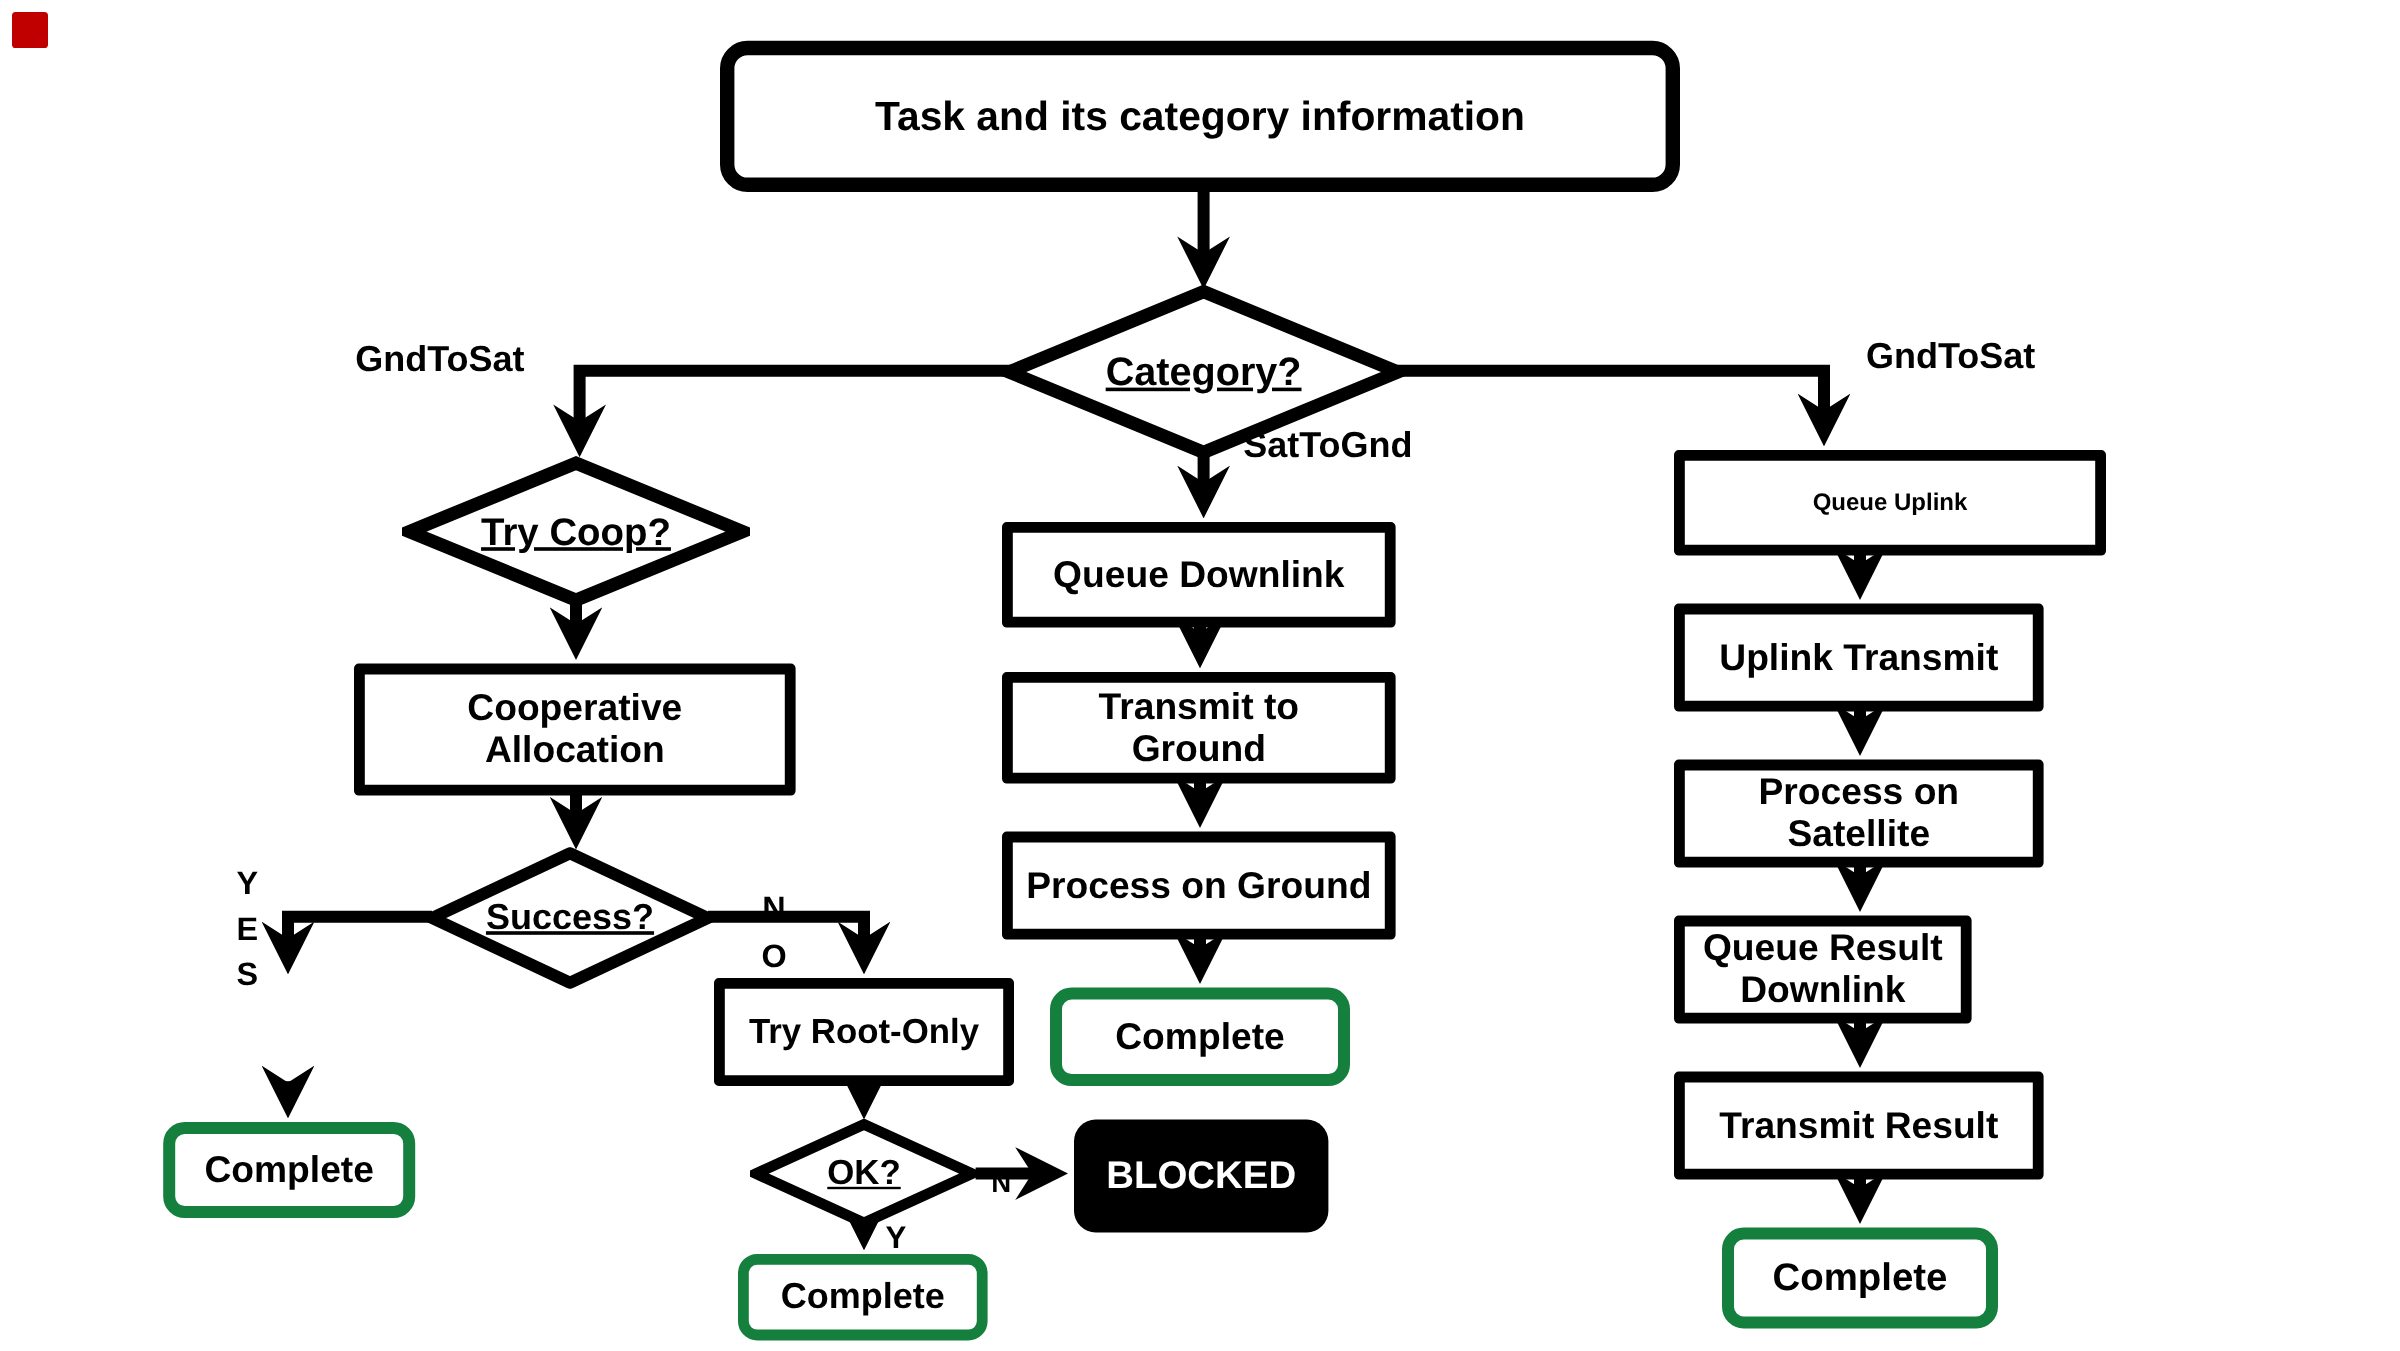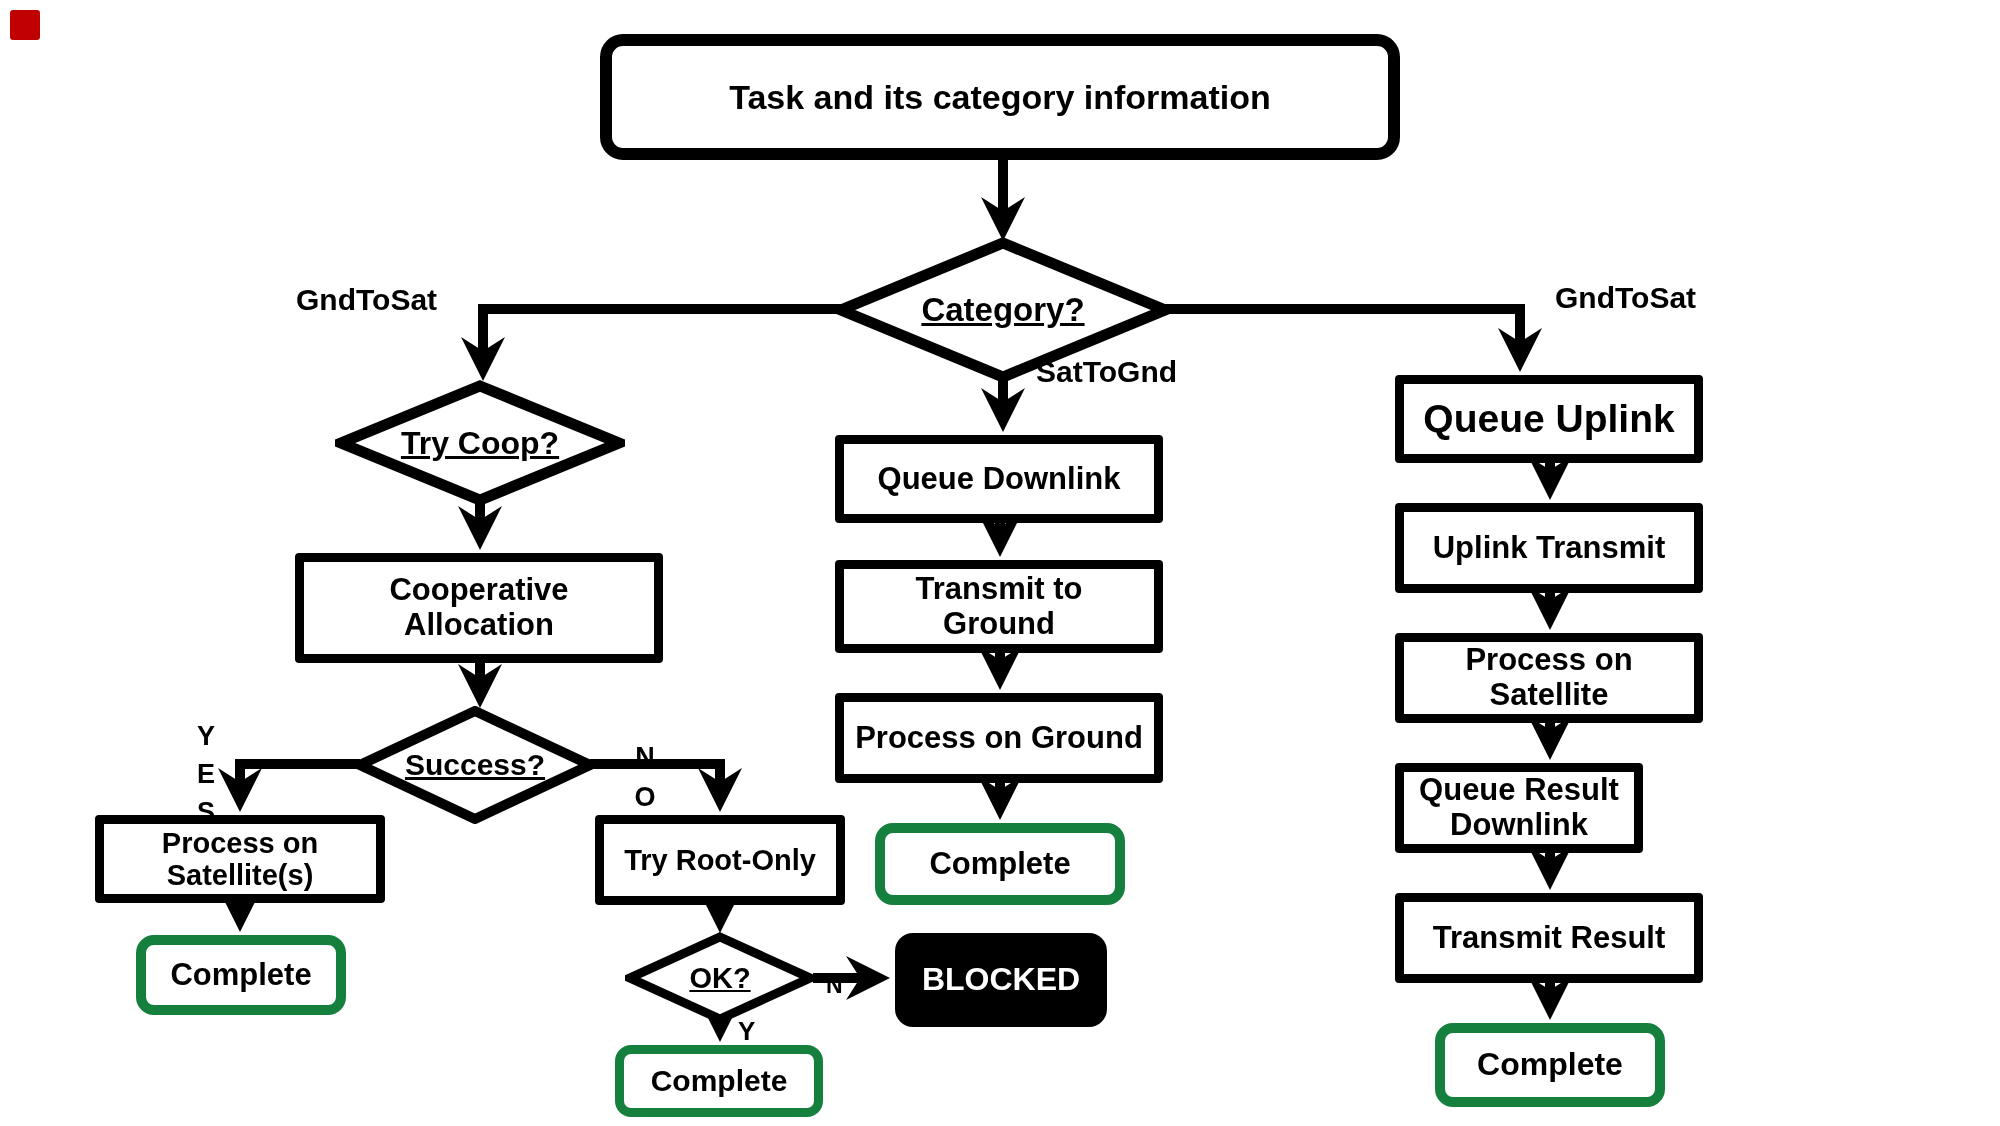--- a/index.html
+++ b/index.html
@@ -94,23 +94,20 @@
   <div class="node diamond" style="left:355px;top:706px;width:240px;height:118px;font-size:30px">
     <svg viewBox="0 0 240 118">
         <polygon points="120,5 235,59 120,113 5,59" fill="#fff" stroke="#000" stroke-width="10"></polygon>
       </svg>
     <div class="dlabel">Success?</div>
   </div>
 
   <div class="elabel vtext" style="left:194px;top:717px;width:24px;font-size:27px;line-height:38px">YES</div>
   <div class="elabel vtext" style="left:632px;top:737px;width:26px;font-size:27px;line-height:40px">NO</div>
 
-  <div class="node rect" style="left:95px;top:815px;width:290px;height:88px;font-size:29px">
-    <span class="t" style="max-width:210px">Process on Satellite(s)</span>
-  </div>
 
   <div class="node terminal" style="left:136px;top:935px;width:210px;height:80px;font-size:31px">
     <span class="t nw">Complete</span>
   </div>
 
   <div class="node rect" style="left:595px;top:815px;width:250px;height:90px;font-size:29px">
     <span class="t nw">Try Root-Only</span>
   </div>
 
   <div class="node diamond" style="left:625px;top:932px;width:190px;height:92px;font-size:29px">
@@ -140,21 +137,21 @@
   </div>
 
   <div class="node rect" style="left:835px;top:693px;width:328px;height:90px;font-size:31px">
     <span class="t nw">Process on Ground</span>
   </div>
 
   <div class="node terminal" style="left:875px;top:823px;width:250px;height:82px;font-size:31px">
     <span class="t nw">Complete</span>
   </div>
 
-  <div class="node rect" style="left:1395px;top:375px;width:308px;height:88px;font-size:39px">
+  <div class="node rect" style="left:1395px;top:375px;width:360px;height:88px;font-size:20px">
     <span class="t nw">Queue Uplink</span>
   </div>
 
   <div class="node rect" style="left:1395px;top:503px;width:308px;height:90px;font-size:31px">
     <span class="t nw">Uplink Transmit</span>
   </div>
 
   <div class="node rect" style="left:1395px;top:633px;width:308px;height:90px;font-size:31px">
     <span class="t" style="max-width:190px">Process on Satellite</span>
   </div>

